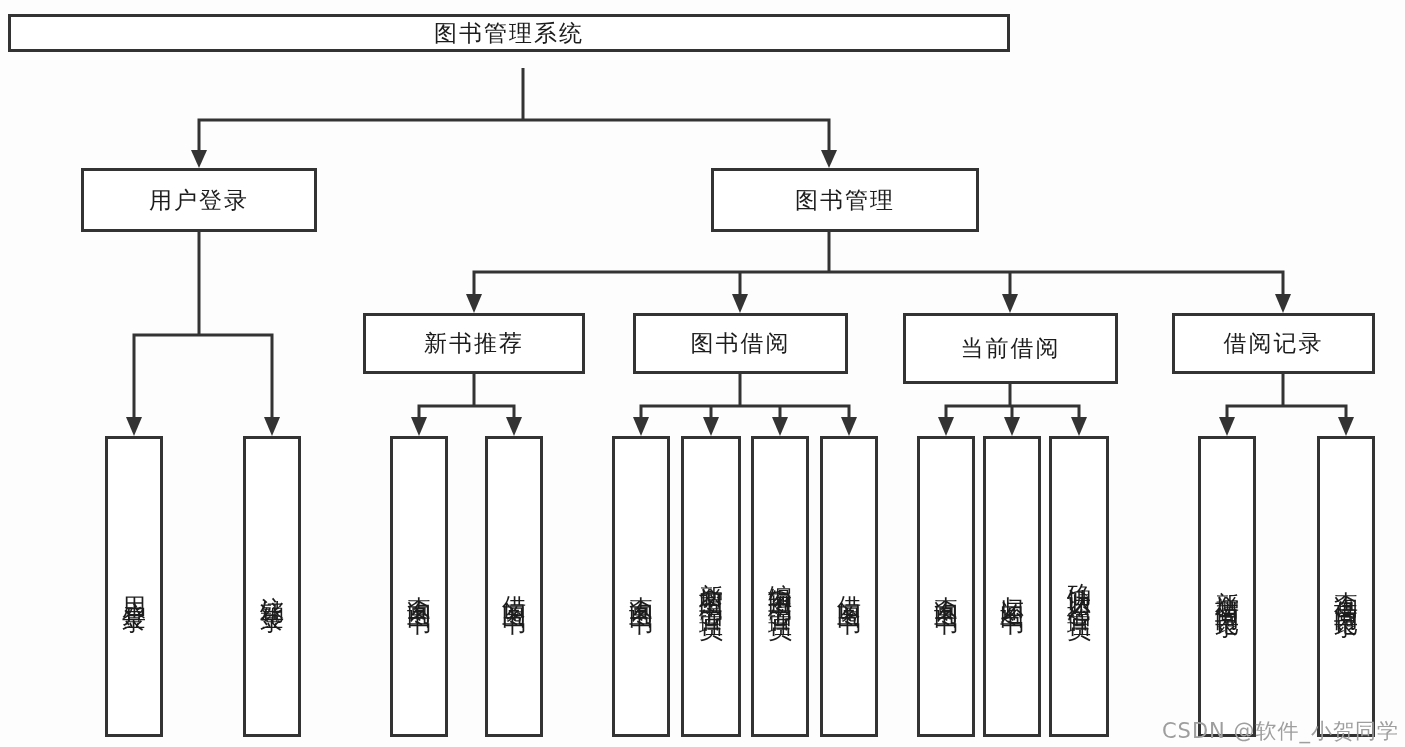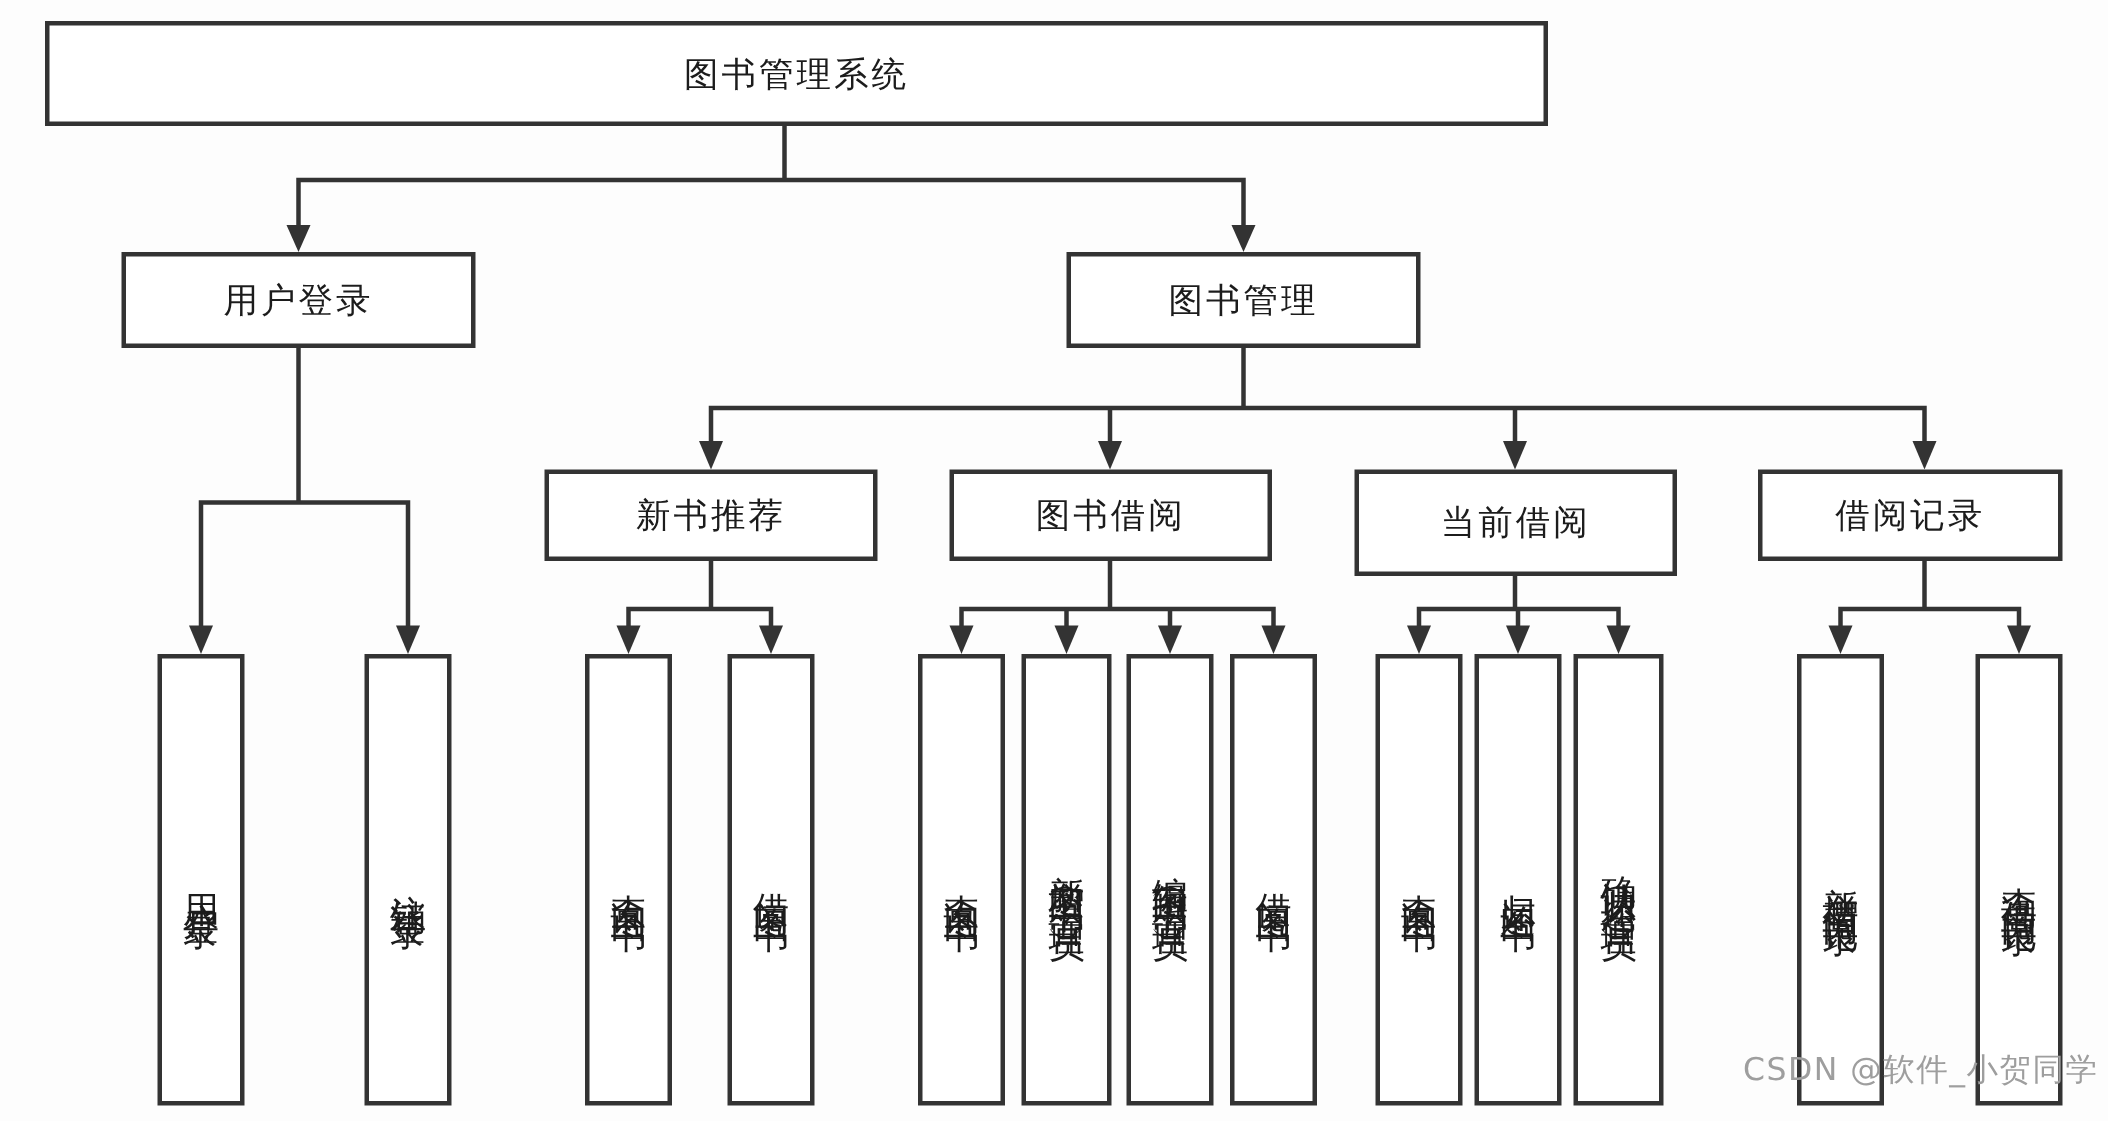--- a/index.html
+++ b/index.html
@@ -19,21 +19,21 @@
     position:absolute;box-sizing:border-box;z-index:2;
     border:3px solid var(--line);background:var(--box-bg);
     color:var(--text);display:flex;align-items:center;justify-content:center;
   }
   .box{font-size:23px;letter-spacing:2px;}
   .vbox{
     writing-mode:vertical-rl;text-orientation:mixed;
     font-size:24px;letter-spacing:5px;line-height:1;
   }
   .watermark{
-    position:absolute;right:6px;bottom:20px;z-index:3;
+    position:absolute;right:6px;bottom:2px;z-index:3;
     font-size:21px;color:var(--watermark);letter-spacing:1px;white-space:nowrap;
   }
 </style>
 </head>
 <body>
 
 <div class="stage">
 
   <svg class="connectors" width="1405" height="747" viewBox="0 0 1405 747" xmlns="http://www.w3.org/2000/svg">
 
@@ -76,24 +76,24 @@
     <polygon class="carrow" points="938,417 954,417 946,436"></polygon>
     <polygon class="carrow" points="1004,417 1020,417 1012,436"></polygon>
     <polygon class="carrow" points="1071,417 1087,417 1079,436"></polygon>
 
     <path class="cline" d="M1283 374 L1283 406"></path>
     <path class="cline" d="M1227 418 L1227 406 L1346 406 L1346 418"></path>
     <polygon class="carrow" points="1219,417 1235,417 1227,436"></polygon>
     <polygon class="carrow" points="1338,417 1354,417 1346,436"></polygon>
   </svg>
 
-  <div class="box" style="left:30px;top:14px;width:1002px;height:70px;text-align:center;">图书管理系统</div>
+  <div class="box" style="left:8px;top:14px;width:1002px;height:38px;text-align:center;">图书管理系统</div>
 
   <div class="box" style="left:81px;top:168px;width:236px;height:64px;">用户登录</div>
-  <div class="box" style="left:711px;top:168px;width:236px;height:64px;">图书管理</div>
+  <div class="box" style="left:711px;top:168px;width:268px;height:64px;">图书管理</div>
 
   <div class="box" style="left:363px;top:313px;width:222px;height:61px;">新书推荐</div>
   <div class="box" style="left:633px;top:313px;width:215px;height:61px;">图书借阅</div>
   <div class="box" style="left:903px;top:313px;width:215px;height:71px;">当前借阅</div>
   <div class="box" style="left:1172px;top:313px;width:203px;height:61px;">借阅记录</div>
 
   <div class="vbox" style="left:105px;top:436px;width:58px;height:301px;">用户登录</div>
   <div class="vbox" style="left:243px;top:436px;width:58px;height:301px;">注销登录</div>
 
   <div class="vbox" style="left:390px;top:436px;width:58px;height:301px;">查询图书</div>

